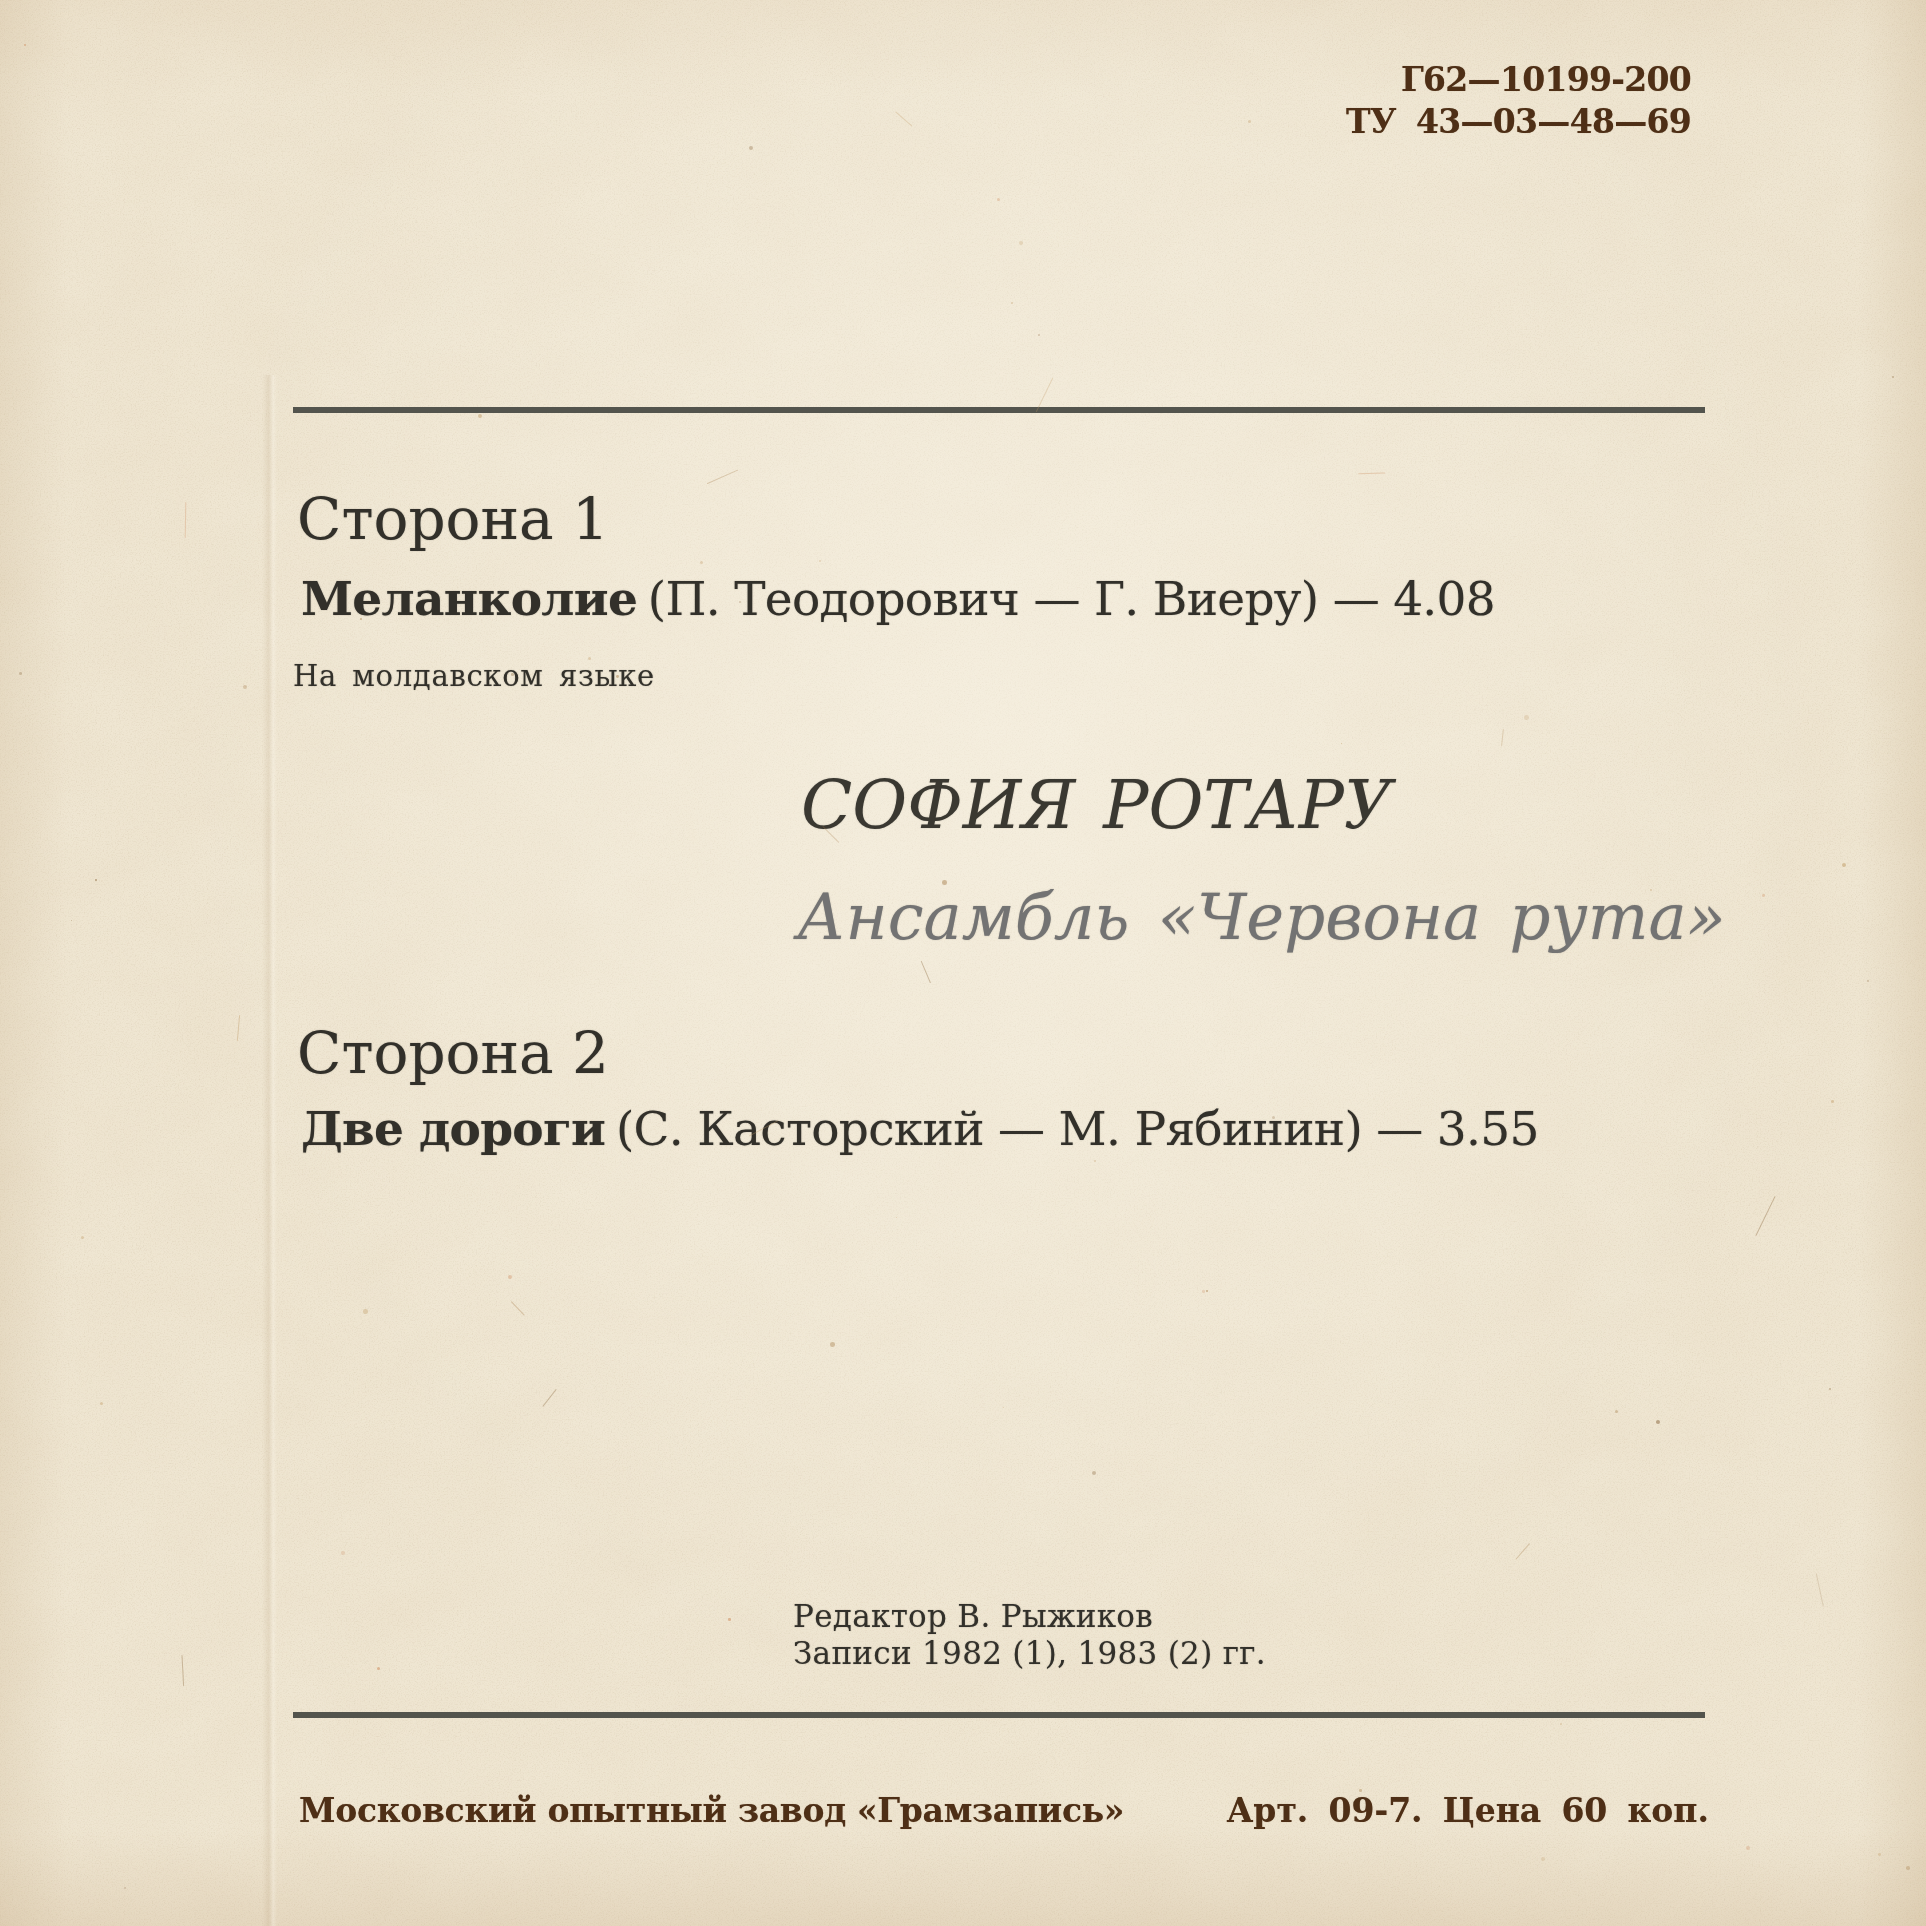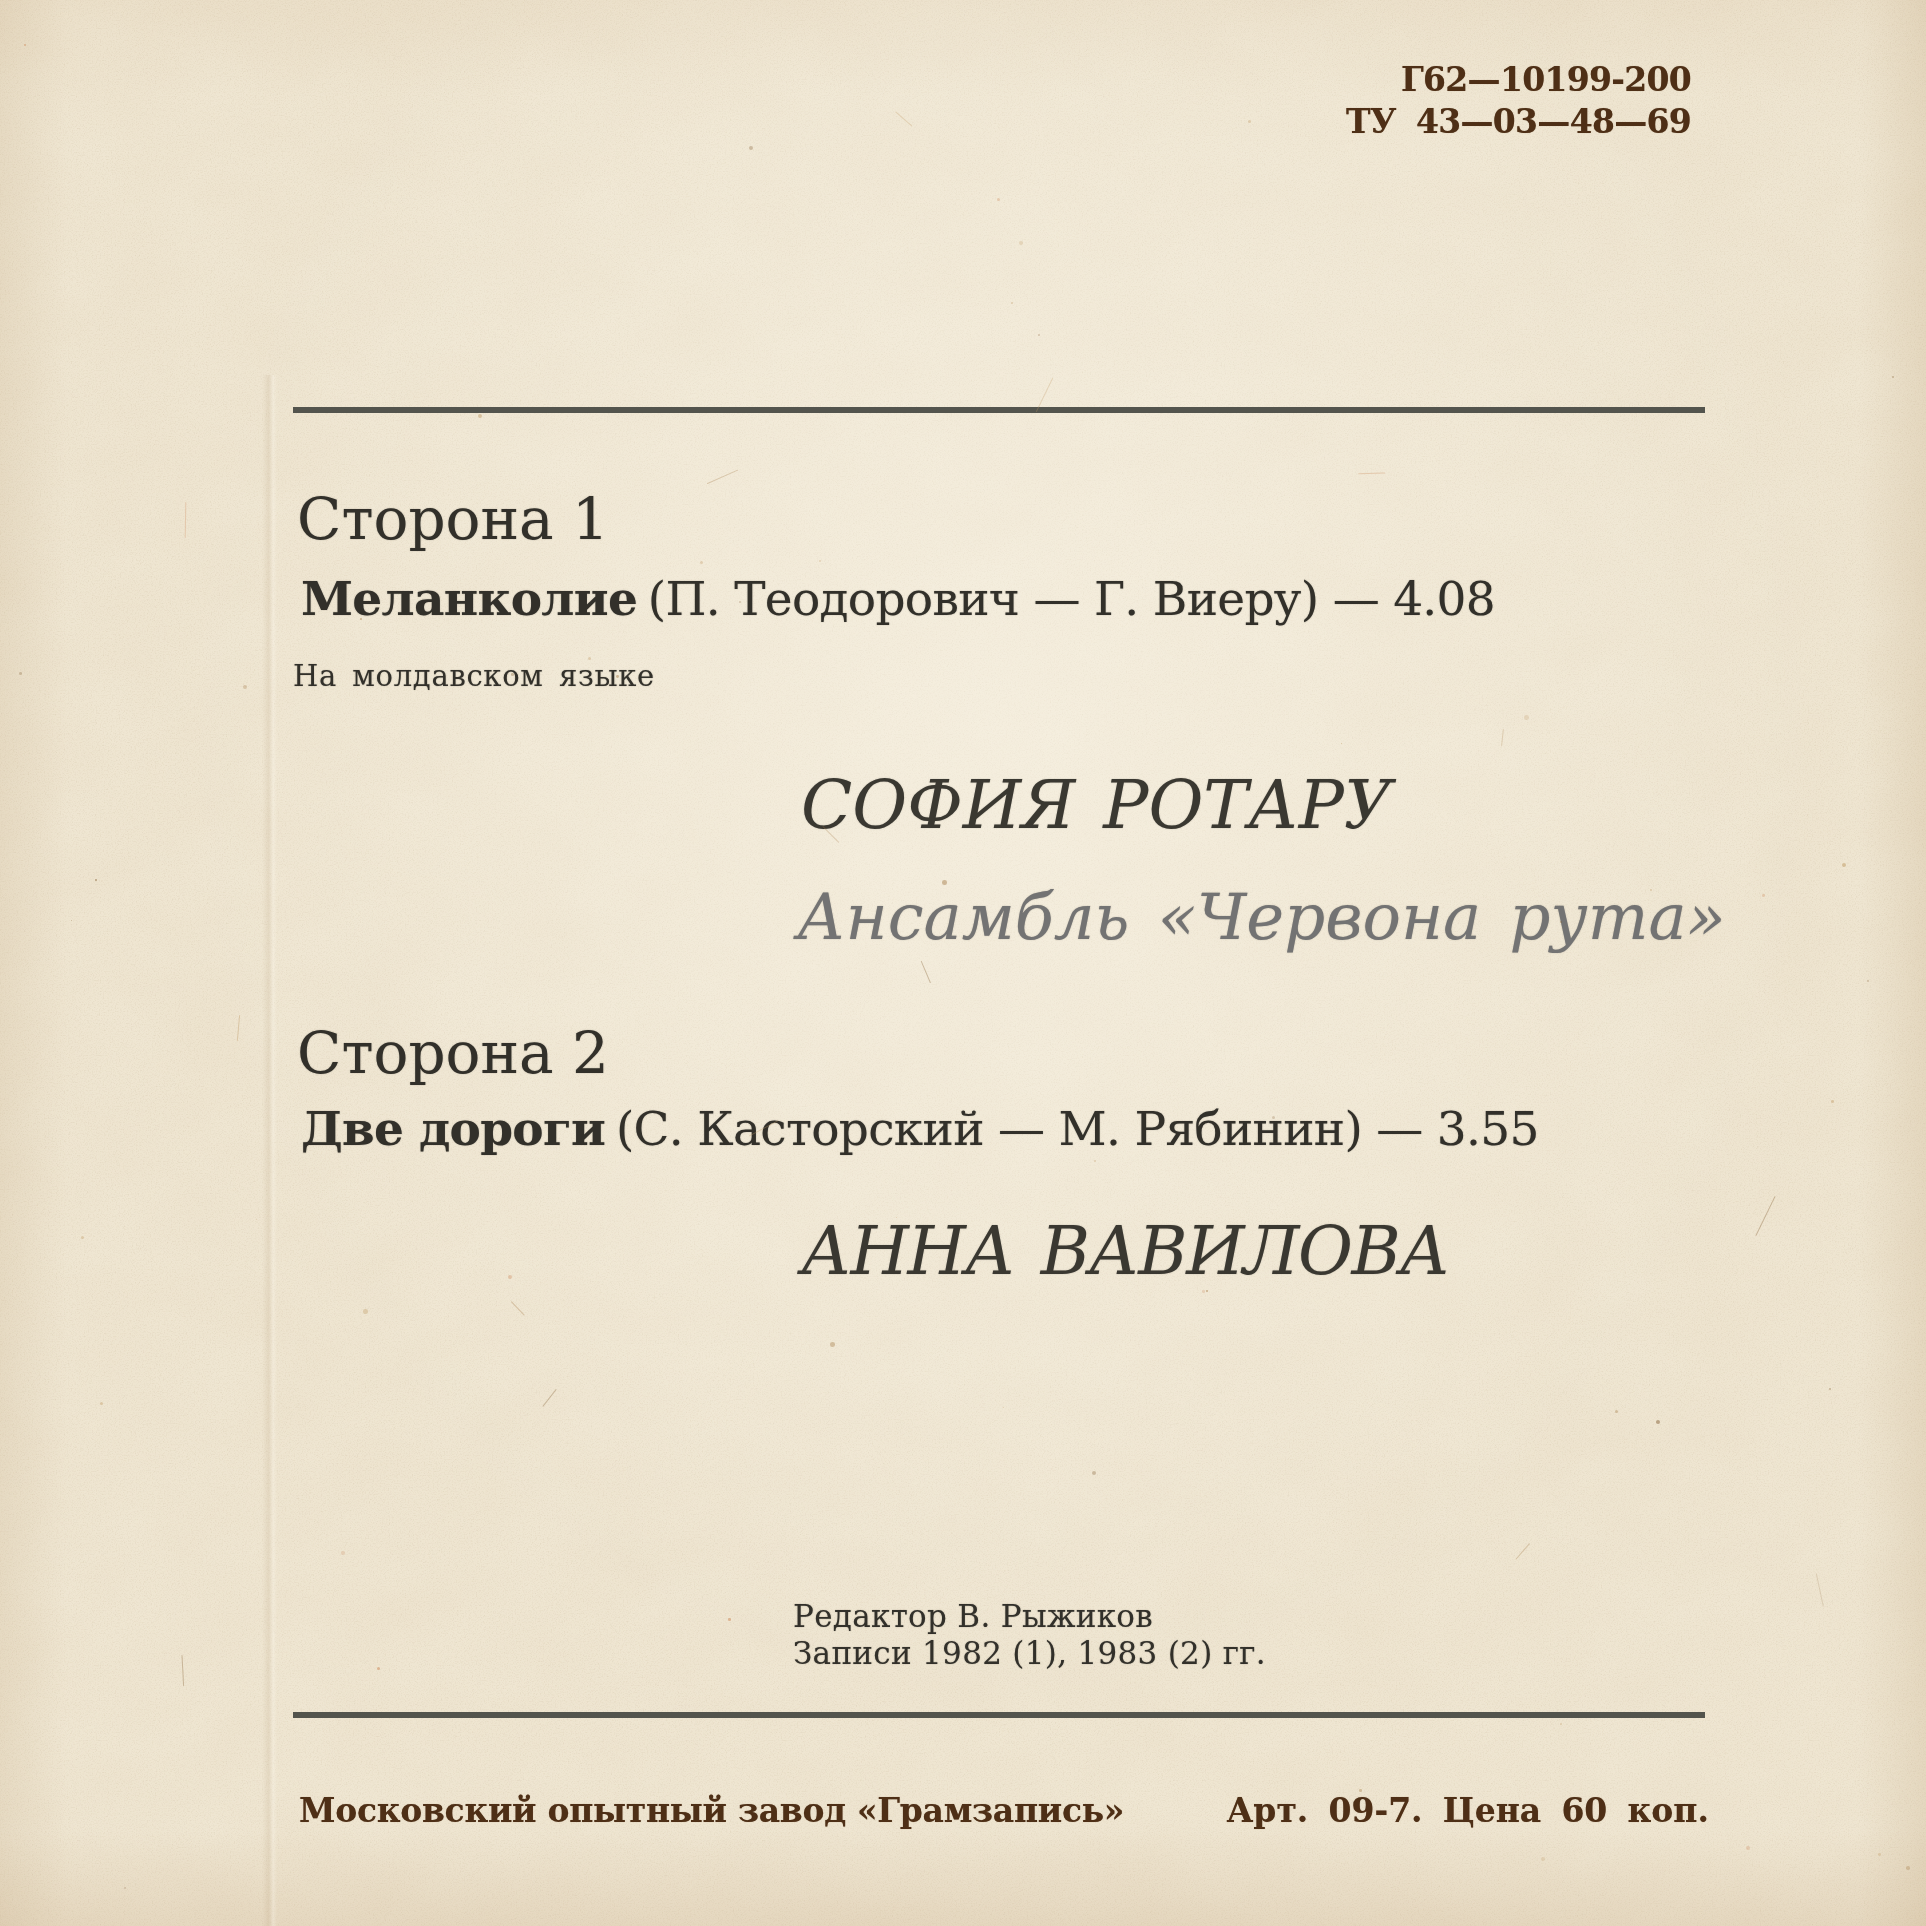--- a/index.html
+++ b/index.html
@@ -98,21 +98,20 @@
     <span class="track-title">Меланколие</span><span class="track-credits">(П. Теодорович — Г. Виеру) — 4.08</span>
   </div>
   <div class="abs ink" id="side1-lang">На молдавском языке</div>
   <div class="abs artist" id="side1-artist">СОФИЯ РОТАРУ</div>
   <div class="abs ensemble" id="side1-ensemble">Ансамбль «Червона рута»</div>
 
   <div class="abs ink side-label" id="side2-label">Сторона 2</div>
   <div class="abs ink track-line" id="side2-track">
     <span class="track-title">Две дороги</span><span class="track-credits">(С. Касторский — М. Рябинин) — 3.55</span>
   </div>
-  <div class="abs artist" id="side2-artist">АННА ВАВИЛОВА</div>
 
   <div class="abs ink" id="credits-block">
     <div>Редактор В. Рыжиков</div>
     <div>Записи 1982 (1), 1983 (2) гг.</div>
   </div>
 
   <div class="abs brown" id="publisher">Московский опытный завод «Грамзапись»</div>
   <div class="abs brown" id="article-price">Арт. 09-7. Цена 60 коп.</div>
 
 <div class="speck" style="left: 1003px; top: 1407px; width: 1.3px; height: 1.3px; background: rgba(193, 156, 104, 0.35);"></div>

